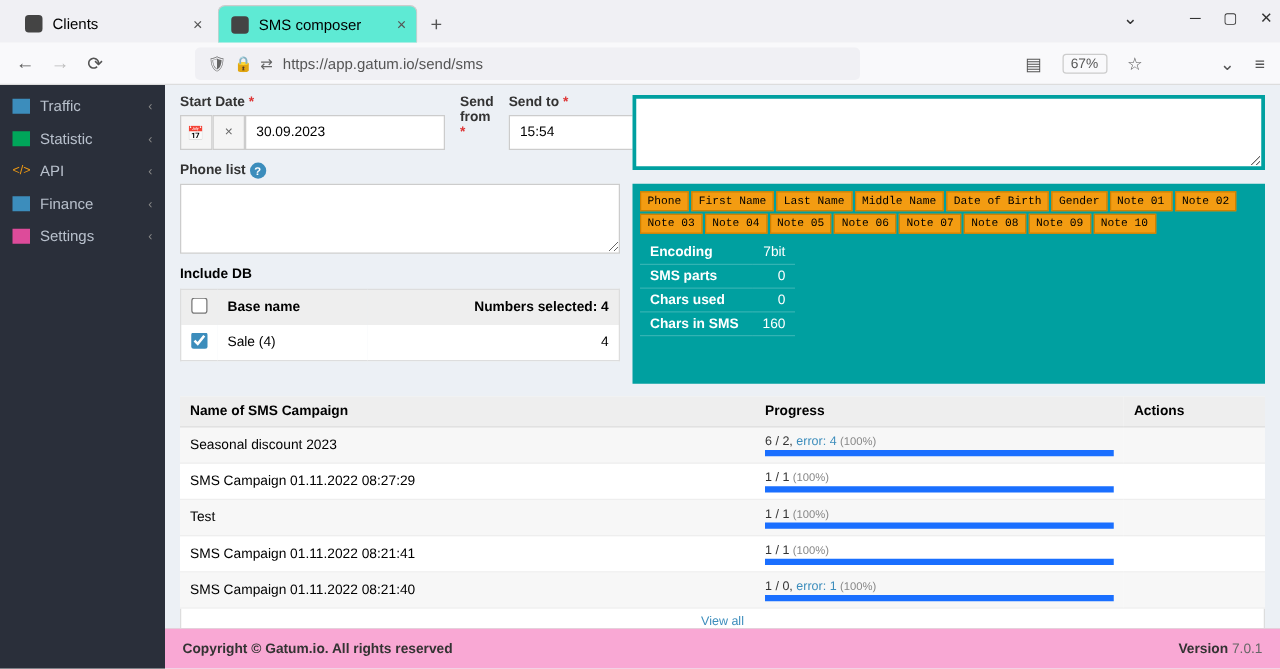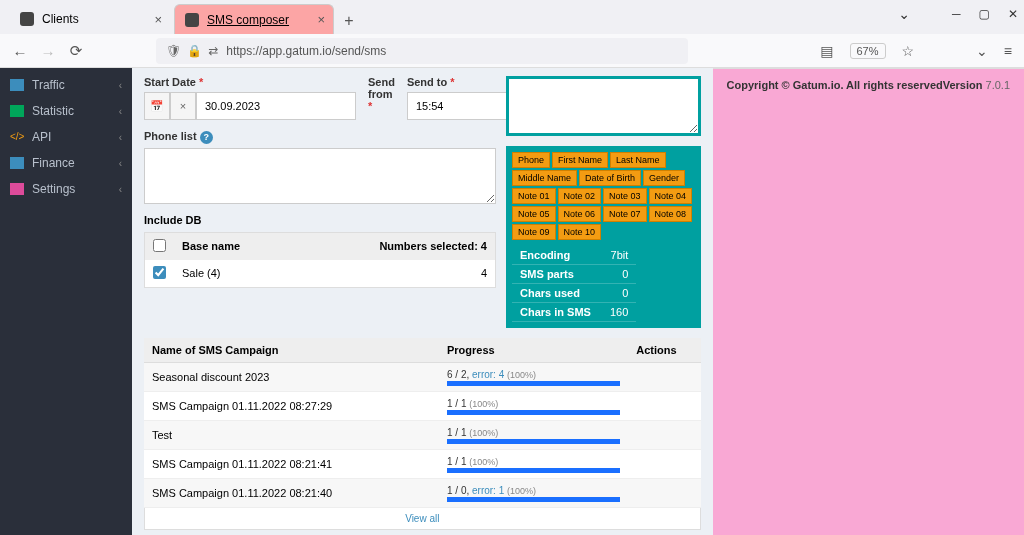--- a/index.html
+++ b/index.html
@@ -2,21 +2,21 @@
 <html><head>
 <meta charset="utf-8">
 <style>
 * { margin: 0; padding: 0; box-sizing: border-box; font-family: "Segoe UI", Arial, sans-serif; }
 body { width: 1024px; height: 535px; overflow: hidden; background: #f0f0f0; }
 
 
 .browser-tabs { height: 34px; background: #f0f0f4; display: flex; align-items: flex-end; padding: 0 8px; }
 .tab { height: 30px; padding: 0 32px 0 10px; margin: 0 2px; display: flex; align-items: center; gap: 8px; font-size: 12px; border-radius: 6px 6px 0 0; position: relative; min-width: 160px; }
 .tab.inactive { background: transparent; }
-.tab.active { background: #fca5a5; border: 1px solid #ccc; border-bottom: none; text-decoration: underline; }
+.tab.active { background: #5eead4; border: 1px solid #ccc; border-bottom: none; }
 .tab-icon { width: 14px; height: 14px; background: #444; border-radius: 3px; }
 .tab-close { position: absolute; right: 8px; font-size: 13px; color: #555; }
 .tab-new { width: 26px; height: 26px; display: flex; align-items: center; justify-content: center; color: #555; font-size: 16px; }
 .win-controls { position: absolute; right: 6px; top: 6px; display: flex; gap: 18px; color: #333; font-size: 12px; align-items: center; }
 .chevron { margin-right: 24px; font-size: 14px; }
 
 .url-bar { height: 34px; background: #f9f9fb; display: flex; align-items: center; padding: 0 12px; gap: 12px; border-bottom: 1px solid #ddd; }
 .nav-btn { width: 16px; color: #555; font-size: 15px; text-align: center; }
 .nav-btn.disabled { color: #bbb; }
 .url-input { flex: 1; height: 26px; background: #f0f0f4; border-radius: 4px; display: flex; align-items: center; padding: 0 10px; font-size: 12px; color: #555; gap: 8px; margin: 0 120px 0 60px; }
@@ -25,21 +25,21 @@
 .right-tools { display: flex; gap: 16px; align-items: center; color: #555; font-size: 14px; }
 
 
 .app { display: flex; height: 467px; }
 .sidebar { width: 132px; background: #2a2f3a; color: #b8c0cc; font-size: 12px; padding-top: 4px; }
 .side-item { display: flex; align-items: center; justify-content: space-between; padding: 6px 10px; cursor: pointer; gap: 36px; }
 .side-item .left { display: flex; align-items: center; gap: 8px; }
 .side-icon { width: 14px; height: 12px; display: inline-block; }
 .chev { font-size: 10px; color: #888; }
 
-.main { flex: 1; background: #ecf0f5; overflow: hidden; display: flex; flex-direction: row; }
+.main { flex: 1; background: #ecf0f5; overflow: hidden; display: flex; flex-direction: column; }
 .content { padding: 8px 12px; flex: 1; overflow-y: auto; background: #ecf0f5; }
 
 .top-panels { display: flex; gap: 10px; }
 .left-panel { width: 352px; }
 .right-panel { flex: 1; }
 
 .form-row { display: flex; gap: 12px; margin-bottom: 10px; align-items: flex-start; }
 .form-group { display: flex; flex-direction: column; gap: 4px; }
 .lbl { font-size: 11px; font-weight: 600; color: #333; }
 .req { color: #d33; }
@@ -53,21 +53,21 @@
 .db-hdr { font-size: 11px; font-weight: 600; margin-bottom: 6px; }
 .db-table { width: 100%; border: 1px solid #ddd; border-collapse: collapse; font-size: 11px; }
 .db-table th { background: #eee; text-align: left; padding: 6px 8px; font-weight: 600; }
 .db-table td { background: #fff; padding: 6px 8px; }
 .db-table .rt { text-align: right; }
 .cb { width: 13px; height: 13px; accent-color: #3c8dbc; }
 
 .msg-box { width: 100%; height: 60px; border: 3px solid #00a0a0; background: #fff; resize: both; }
 .teal-panel { background: #00a0a0; padding: 6px; color: #fff; font-size: 10px; margin-top: 6px; min-height: 160px; }
 .tags { display: flex; flex-wrap: wrap; gap: 2px; margin-bottom: 6px; }
-.tag { background: #f39c12; color: #000; padding: 2px 5px; font-size: 9px; border: 1px solid #d08000; }
+.tag { background: #f39c12; color: #000; padding: 2px 5px; font-size: 9px; border: 1px solid #d08000; font-family: Liberation Mono, monospace; }
 .info-tbl { font-size: 11px; border-collapse: collapse; }
 .info-tbl td { padding: 3px 8px; border-bottom: 1px solid rgba(255,255,255,0.2); }
 .info-tbl td:first-child { font-weight: 600; width: 90px; }
 .info-tbl td:last-child { text-align: right; width: 30px; }
 
 .camp-table { width: 100%; margin-top: 10px; background: #fff; border-collapse: collapse; font-size: 11px; }
 .camp-table th { background: #eee; text-align: left; padding: 6px 8px; font-weight: 600; border-bottom: 1px solid #ddd; }
 .camp-table td { padding: 5px 8px; border-bottom: 1px solid #eee; }
 .camp-table tr:nth-child(odd) td { background: #f7f7f7; }
 .prog-txt { font-size: 10px; color: #333; }

